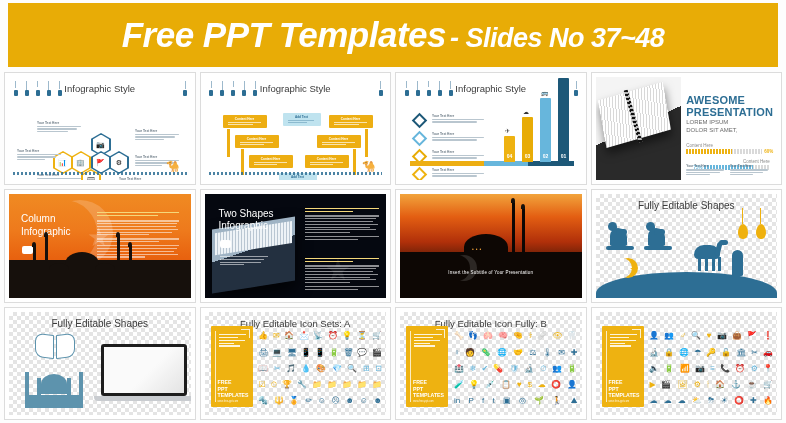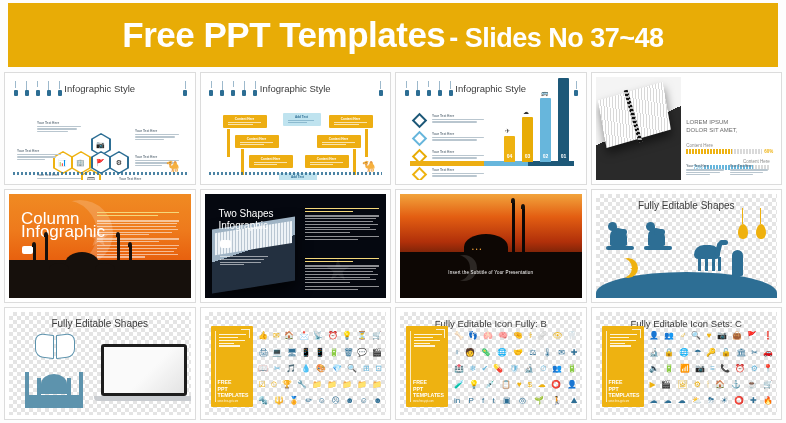--- a/index.html
+++ b/index.html
@@ -10,21 +10,21 @@
     overflow: hidden;
   }
   .page { position: relative; width: 786px; height: 423px; background: #fdfdfd; }
 
   
   .banner {
     position: absolute; left: 8px; top: 3px; width: 770px; height: 64px;
     background: #e8ac06;
     display: flex; align-items: center; justify-content: center;
   }
-  .banner-text { white-space: nowrap; color: #ffffff; letter-spacing: -0.5px; }
+  .banner-text { white-space: nowrap; color: #ffffff; letter-spacing: -0.5px; font-style: italic; }
   .banner-main { font-size: 35px; font-weight: bold; }
   .banner-sub  { font-size: 27px; font-weight: bold; }
 
   
   .grid {
     position: absolute; left: 4px; top: 72px;
     width: 778px; height: 348px;
     display: grid;
     grid-template-columns: repeat(4, 1fr);
     grid-template-rows: repeat(3, 1fr);
@@ -130,21 +130,21 @@
     background: linear-gradient(180deg, #f08a22 0%, #ee7a1c 35%, #e8620f 62%, #d24a08 100%); }
   .sunset.dark { background: linear-gradient(180deg,#f2a43c 0%, #e35e12 22%, #b1300a 46%, #3c1405 70%, #100703 100%); }
   .moonbig { position: absolute; width: 66px; height: 66px; border-radius: 50%;
     box-shadow: 16px 0 0 0 rgba(255,255,255,.18); background: transparent; }
   .starbig { position: absolute; color: rgba(255,255,255,.20); font-size: 26px; }
   .skyline { position: absolute; left: 0; right: 0; bottom: 0; height: 36%; background: #16100c; }
   .dome { position: absolute; background: #16100c; border-radius: 50% 50% 0 0; }
   .minaret { position: absolute; width: 2.5px; background: #16100c; }
   .minaret::before { content:""; position:absolute; left:-0.6px; top:-4px;
     width: 3.7px; height: 5px; background:#16100c; border-radius: 50% 50% 0 0; }
-  .col-title { position: absolute; color: #fff; font-size: 17px; line-height: 13px; }
+  .col-title { position: absolute; color: #fff; font-size: 10px; line-height: 13px; }
   .col-body { position: absolute; }
   .bodyline { height: 1.1px; background: rgba(255,255,255,.55); margin: 1.7px 0; }
   .bodyline.head { background: #f5d87a; height: 1.4px; }
   .qbubble { position: absolute; width: 11px; height: 8px; background: #fff;
     border-radius: 2px; }
   .qbubble::after { content:""; position:absolute; left:2px; bottom:-3px;
     border: 3px solid transparent; border-top-color: #fff; }
 
   
   .darkbg { position: absolute; inset: 0; background: #050810; }
@@ -426,20 +426,24 @@
         <span style="position:absolute;left:105px;bottom:46px;font-size:6px;color:#333">✈</span>
         <span style="position:absolute;left:123px;bottom:65px;font-size:6px;color:#333">☁</span>
         <span style="position:absolute;left:141px;bottom:84px;font-size:6px;color:#333">🚌</span>
 
       </div>
     </div>
 
     <div class="card">
       <div class="slide" style="background:#fff">
         <div class="bookphoto"></div>
+        <div class="awesome">
+          <div>AWESOME</div>
+          <div>PRESENTATION</div>
+        </div>
         <div class="lorem">
           <div>LOREM IPSUM</div>
           <div>DOLOR SIT AMET,</div>
         </div>
 
         <span class="pct" style="left:50%;top:64%;color:#8a8a8a;font-weight:normal">Content Here</span>
         <div class="pbar-bg" style="left:50%;top:70%;width:42%"></div>
         <div class="pbar" style="left:50%;top:70%;width:25%;color:#eeb211"></div>
         <span class="pct" style="left:93%;top:70%;color:#eeb211">60%</span>
 
@@ -632,20 +636,21 @@
           <div class="scr">
               <div></div>
             </div>
           <div class="base2"></div>
         </div>
       </div>
     </div>
 
     <div class="card">
       <div class="slide checker">
+        <div class="slide-title" style="font-size:9.5px">Fully Editable Icon Sets: A</div>
         <div class="iconcard">
           <span class="corner"></span>
           <span class="stripe"></span>
           <div class="lines">
             <div style="width:92%"></div>
               <div style="width:64%"></div>
             <div style="width:88%"></div>
               <div style="width:52%"></div>
               <div style="width:70%"></div>
           </div>
@@ -783,21 +788,20 @@
             <span class="ico b">🌱</span>
               <span class="ico b">🚶</span>
             <span class="ico b">⛰</span>
           </div>
         </div>
       </div>
     </div>
 
     <div class="card">
       <div class="slide checker">
-        <div class="slide-title" style="font-size:9.5px">Fully Editable Icon Sets: C</div>
         <div class="iconcard">
           <span class="corner"></span>
           <span class="stripe"></span>
           <div class="lines">
             <div style="width:92%"></div>
               <div style="width:64%"></div>
             <div style="width:88%"></div>
               <div style="width:52%"></div>
               <div style="width:70%"></div>
           </div>

